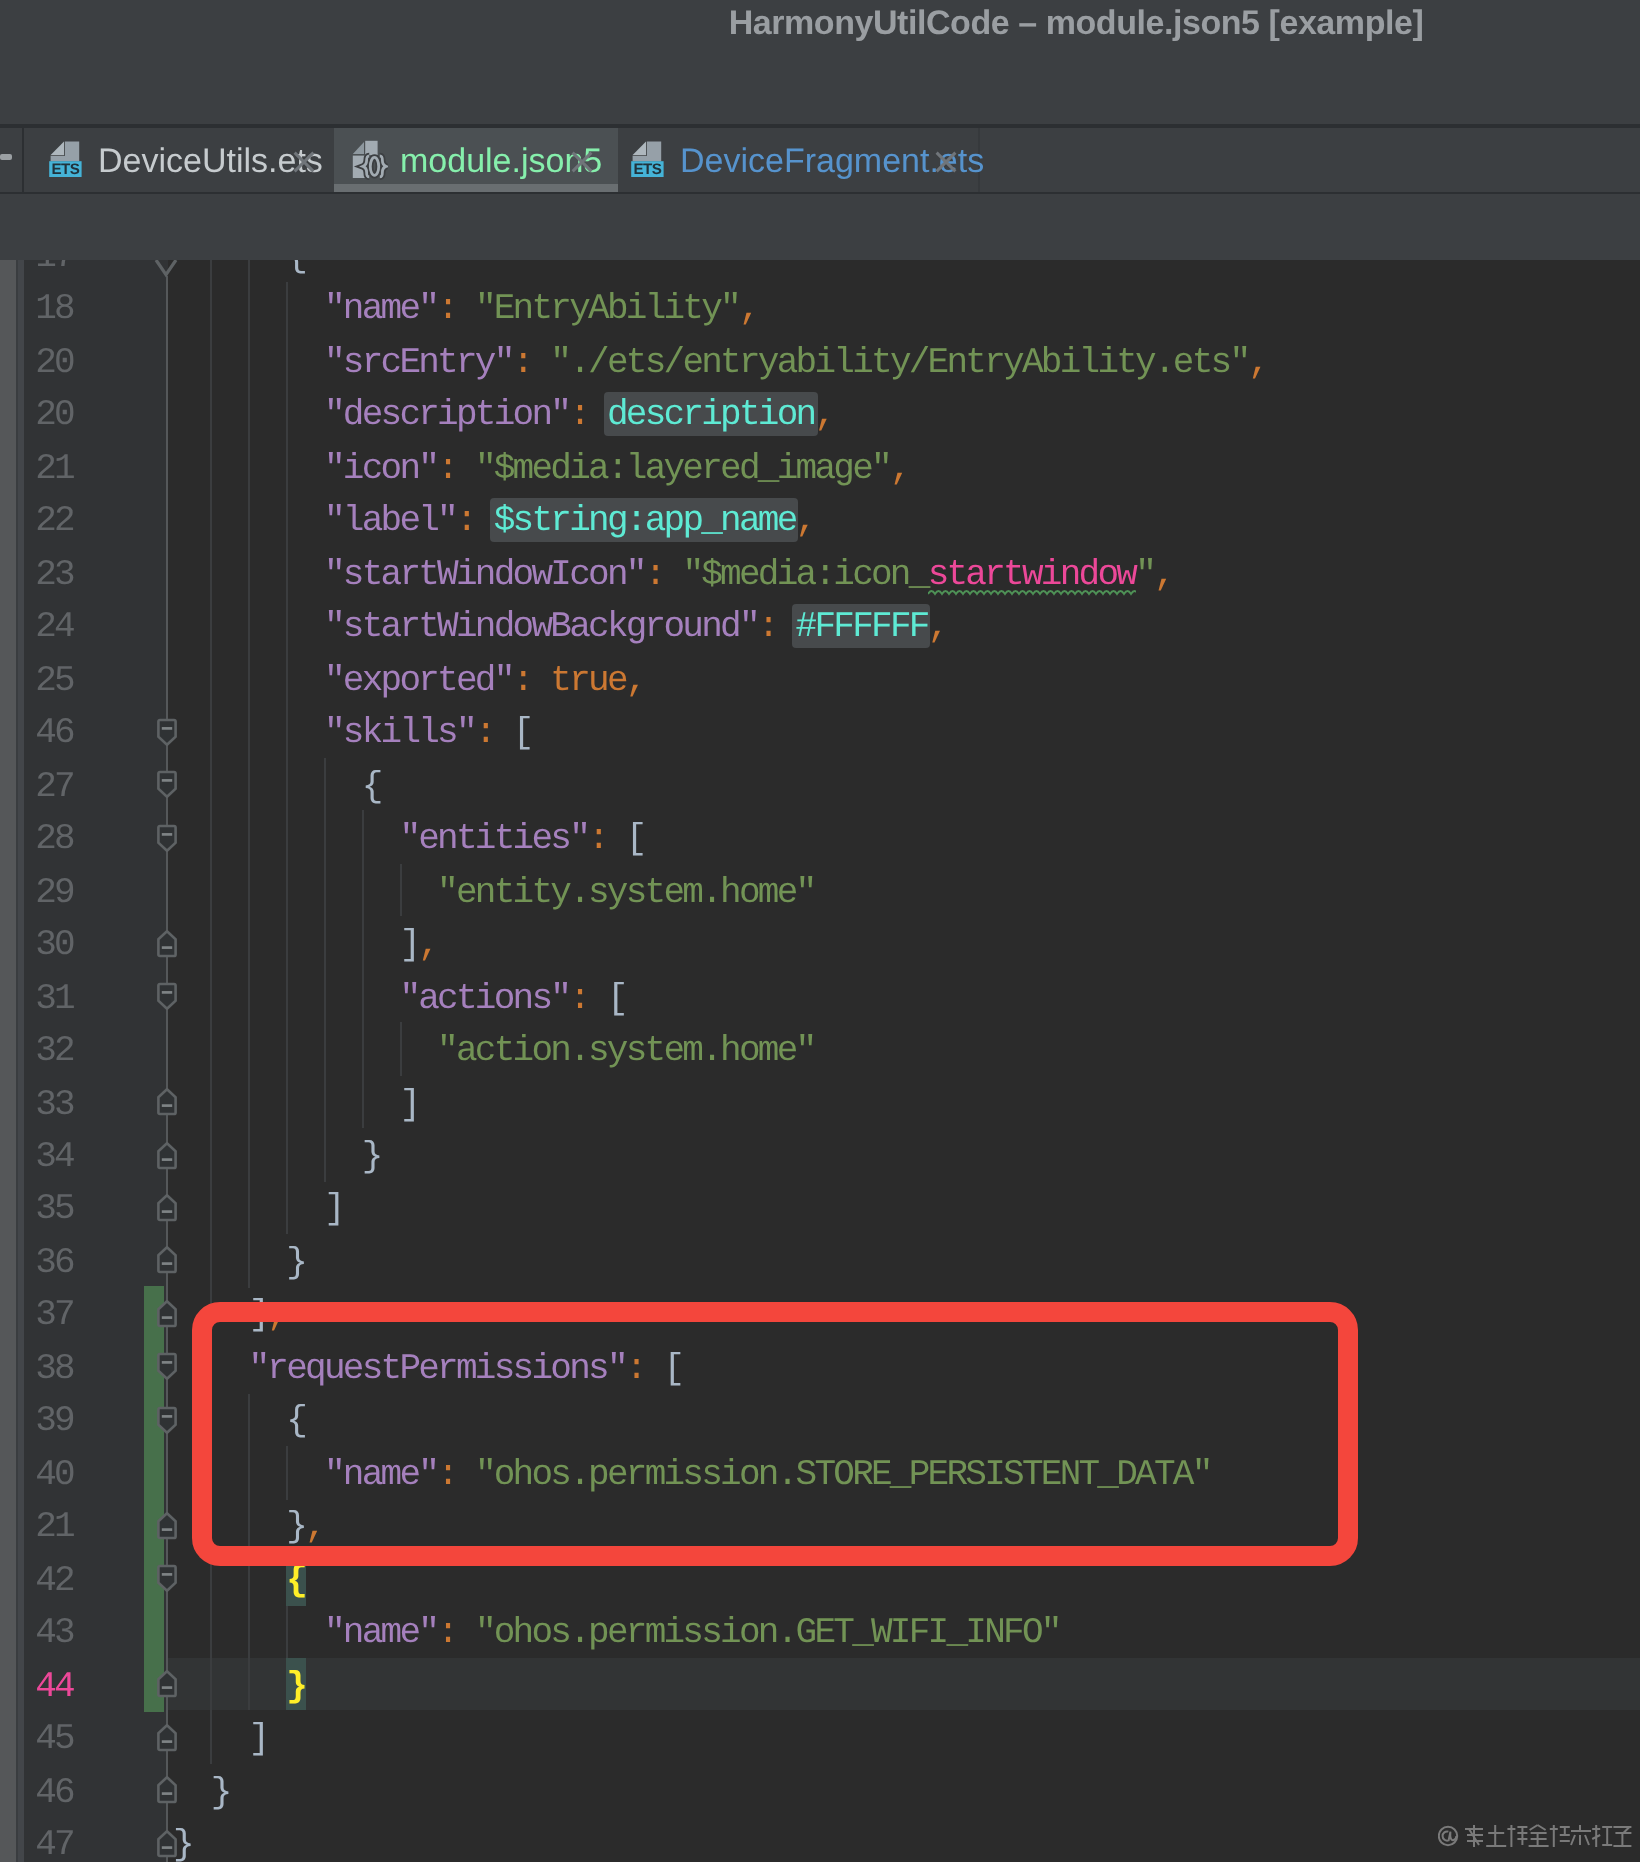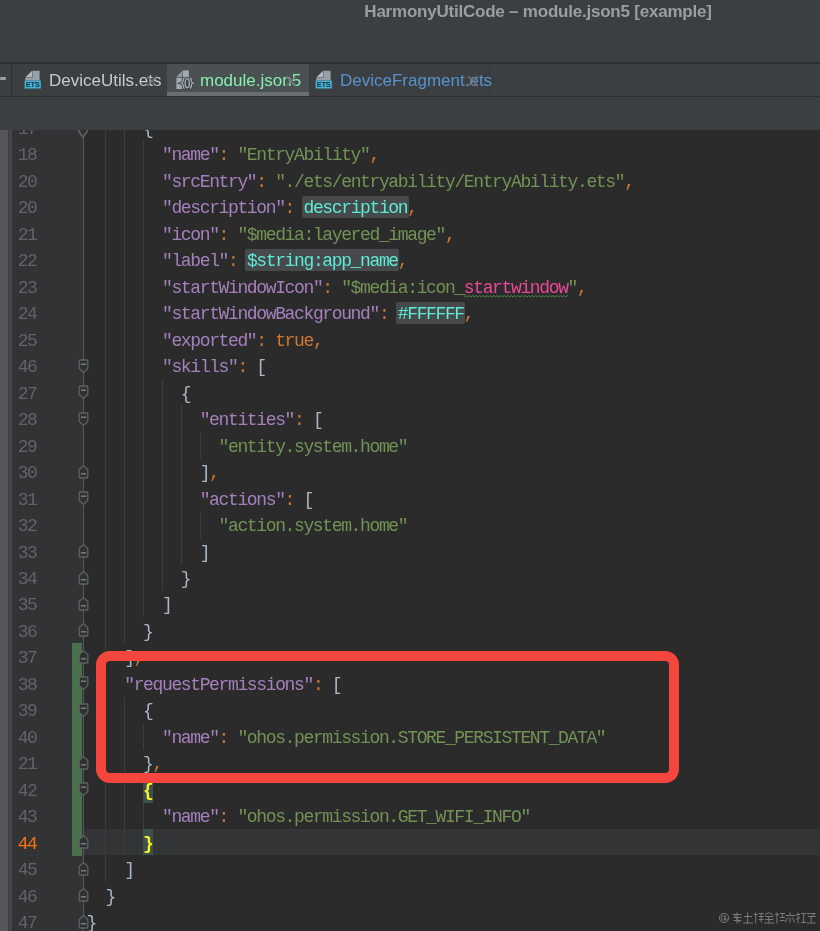--- a/index.html
+++ b/index.html
@@ -4,21 +4,21 @@
 html,body{width:820px;height:931px;overflow:hidden;background:#2b2b2b}
 #app{position:relative;width:820px;height:931px;overflow:hidden;font-family:"Liberation Mono",monospace}
 .abs{position:absolute}
 #code{will-change:transform;position:absolute;left:0;top:115.56px;width:820px;font-size:18px;line-height:26.47px;letter-spacing:-1.37px;color:#a9b7c6;white-space:pre}
 #code .row{height:26.47px;padding-left:86.5px}
 .k{color:#a580bd} .p{color:#cc7832} .b{color:#a9b7c6} .s{color:#729355}
 .t{color:#cc7832} .c{color:#5eead4} .w{color:#ec4899}
 .hl{color:#ffef28;font-weight:bold}
 #nums{will-change:transform;position:absolute;left:0;top:115.56px;width:36.5px;font-size:18px;letter-spacing:-1.37px;line-height:26.47px;color:#616467;text-align:right}
 #nums .nrow{height:26.47px}
-#nums .cur{color:#f97316}
+#nums .cur{color:#ec4899}
 .tabtx{will-change:transform;font-family:Liberation Sans, sans-serif;font-size:17px;line-height:16px;white-space:nowrap}
 :root{--ls1:0px;--ls2:0px;--ls3:0px}
 </style></head><body>
 <div id="app">
 
 <div class="abs" style="left:0;top:130.3px;width:820px;height:800.7px;background:#2b2b2b"></div>
 <div class="abs" style="left:11px;top:130.3px;width:73px;height:800.7px;background:#313335"></div>
 
 <div class="abs" style="left:84px;top:828.9px;width:736px;height:26.5px;background:#323435"></div>
 

